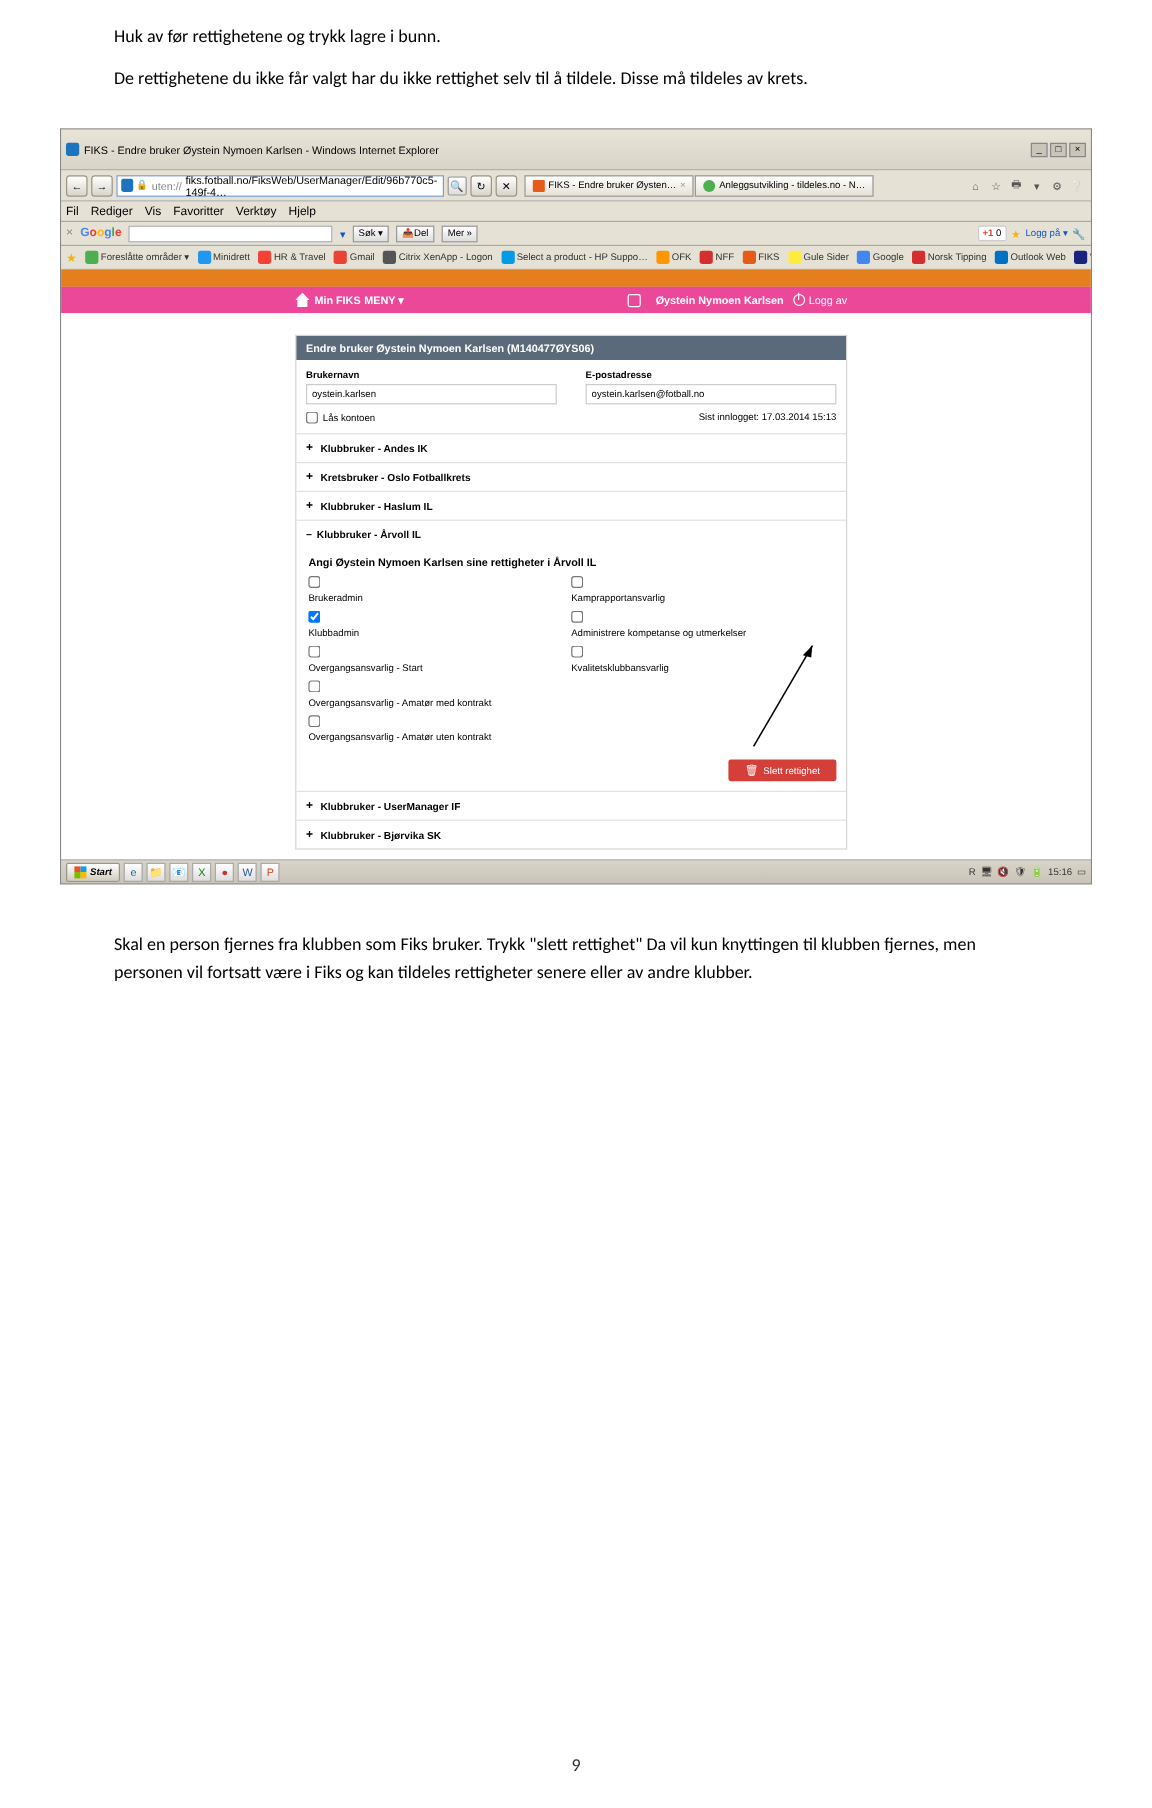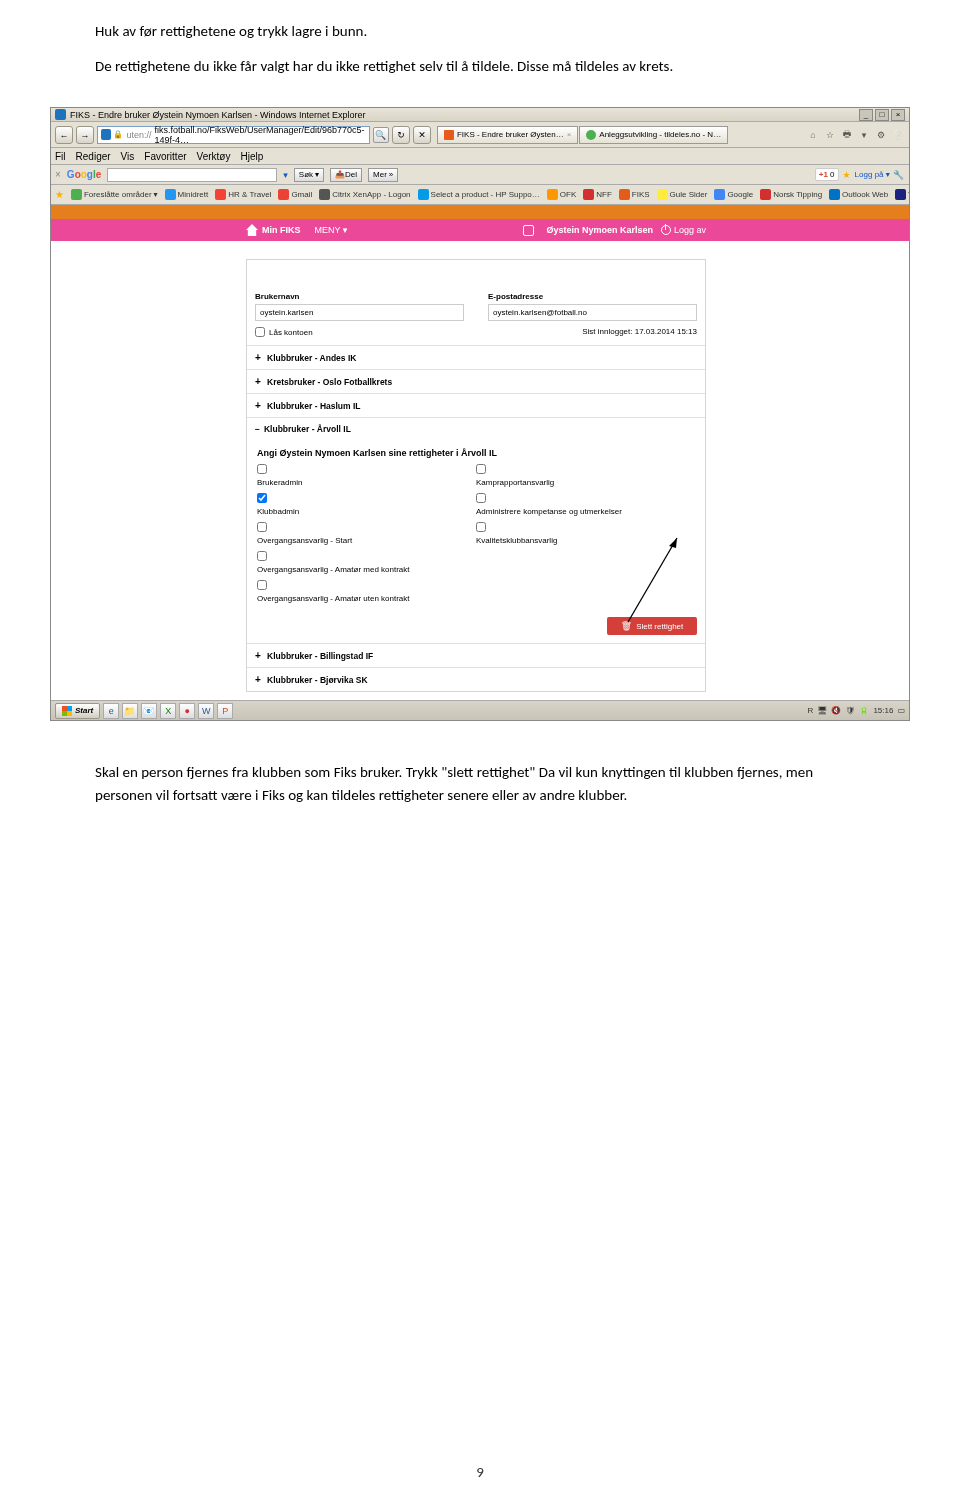--- a/index.html
+++ b/index.html
@@ -25,21 +25,21 @@
     font-family: Tahoma, Arial, sans-serif;
     font-size: 9px;
     position: relative;
     width: 860px;
   }
 
   
   .titlebar {
     background: linear-gradient(#e8e4d8,#d8d4c8);
     border-bottom: 1px solid #aaa;
-    height: 14px;
+    height: 34px;
     display: flex; align-items: center; justify-content: space-between;
     padding: 0 4px;
   }
   .titlebar-left { display:flex; align-items:center; gap:4px; }
   .ie-icon { width:11px; height:11px; background:#1e73be; border-radius:2px; display:inline-block; }
   .wctrl { display:flex; gap:2px; }
   .wctrl span { width:14px; height:12px; background:#c9c5b9; border:1px solid #888; display:inline-block; text-align:center; line-height:10px; font-size:8px;}
 
   
   .navbar { height:26px; background:#e5e1d5; border-bottom:1px solid #aaa; display:flex; align-items:center; padding:0 4px; gap:3px;}
@@ -77,36 +77,36 @@
   .bm { display:flex; align-items:center; gap:2px; font-size:8px; color:#333; white-space:nowrap;}
   .bmico { width:11px;height:11px;display:inline-block;border-radius:2px;}
   .fstar { color:#f6b400; font-size:10px;}
 
   
   .orangebar { height:14px; background:#e57f1e;}
   .appbar { height:22px; background:#ec4899; display:flex; align-items:center; color:#fff; font-size:9px; padding:0; }
   .appbar-inner { width:460px; margin:0 auto 0 195px; display:flex; align-items:center;}
   .homeico { width:12px;height:12px; background:#fff; clip-path:polygon(50% 0,100% 50%,85% 50%,85% 100%,15% 100%,15% 50%,0 50%); margin-right:4px;}
   .minfiks { font-weight:bold;}
-  .menyd { margin-left:14px; font-weight:normal;text-align:center;}
+  .menyd { margin-left:3px; font-weight:bold;text-align:center;}
   .appbar .spacer { flex:1;}
   .usericon { width:11px;height:11px;border:1px solid #fff;border-radius:2px;display:inline-block;margin-right:4px;}
   .app-user { display:flex; align-items:center; gap:8px;}
   .logoff { display:flex; align-items:center; gap:3px;}
   .pwr { width:10px;height:10px;border:1.5px solid #fff;border-radius:50%;position:relative;}
   .pwr::after{content:"";position:absolute;left:3px;top:-2px;width:1.5px;height:6px;background:#fff;}
 
   
   .stage { background:#fff; position:relative; padding:18px 0 8px; }
 
   
   .card { width:460px; margin-left:195px; background:#fff; border:1px solid #d5d5d5;}
   .card-head { background:#5b6a7a; color:#fff; font-size:9px; padding:5px 8px; font-weight:bold;}
   .card-body { padding:8px;}
-  .row2 { display:flex; gap:24px;margin-top:24px;}
+  .row2 { display:flex; gap:24px;}
   .col { flex:1; }
   .lbl { font-size:8px; font-weight:bold; display:block; margin-bottom:3px;}
   .input { width:100%; height:17px; border:1px solid #ccc; background:#fff; padding:0 4px; font-size:8px;}
   .sub { display:flex; justify-content:space-between; margin-top:6px; font-size:8px;}
   .chk { display:flex; align-items:center; gap:4px;}
   .chk input { width:10px;height:10px;}
 
   .acc-item { border-top:1px solid #e0e0e0; padding:6px 8px; font-size:8.5px; font-weight:bold; display:flex; align-items:center; gap:4px;}
   .acc-item .pm { font-weight:bold; font-size:10px; width:8px;}
   .acc-open { border-top:1px solid #e0e0e0;}
@@ -301,20 +301,21 @@
         <span class="logoff">
           <span class="pwr"></span>
           <span>Logg av</span>
         </span>
       </div>
     </div>
   </div>
 
   <div class="stage">
     <div class="card">
+      <div class="card-head">Endre bruker Øystein Nymoen Karlsen (M140477ØYS06)</div>
       <div class="card-body">
         <div class="row2">
           <div class="col">
             <span class="lbl">Brukernavn</span>
             <input class="input" value="oystein.karlsen" style="">
           </div>
           <div class="col">
             <span class="lbl">E-postadresse</span>
             <input class="input" value="oystein.karlsen@fotball.no" style="">
           </div>
@@ -388,21 +389,21 @@
           </div>
         </div>
         <div class="slett">
           <span class="trash">🗑</span>
           <span>Slett rettighet</span>
         </div>
       </div>
 
       <div class="acc-item">
           <span class="pm">+</span>
-          <span>Klubbruker - Billingstad IF</span>
+          <span>Klubbruker - UserManager IF</span>
         </div>
       <div class="acc-item" style="border-bottom:0">
           <span class="pm">+</span>
           <span>Klubbruker - Bjørvika SK</span>
         </div>
     </div>
   </div>
 
 
   <div class="taskbar">

